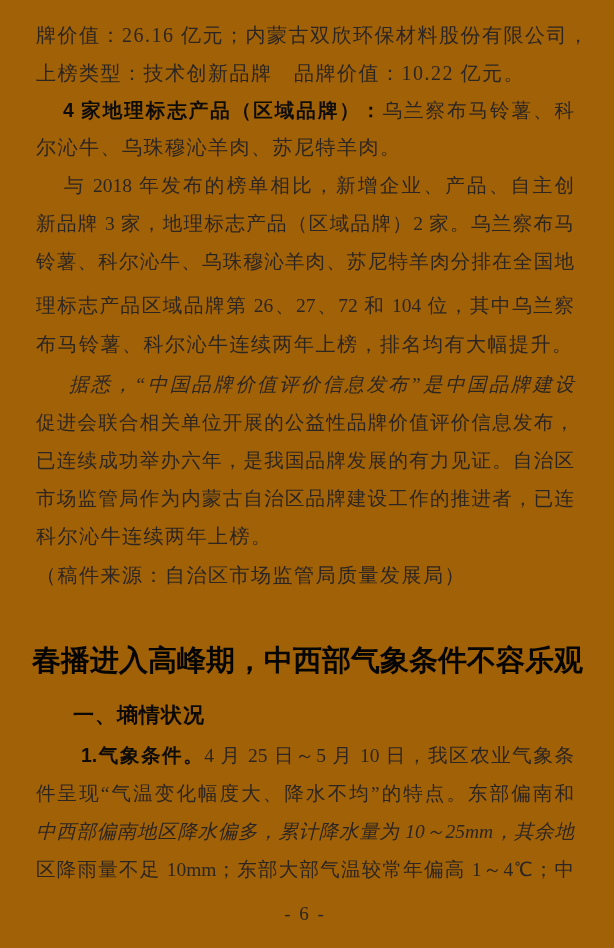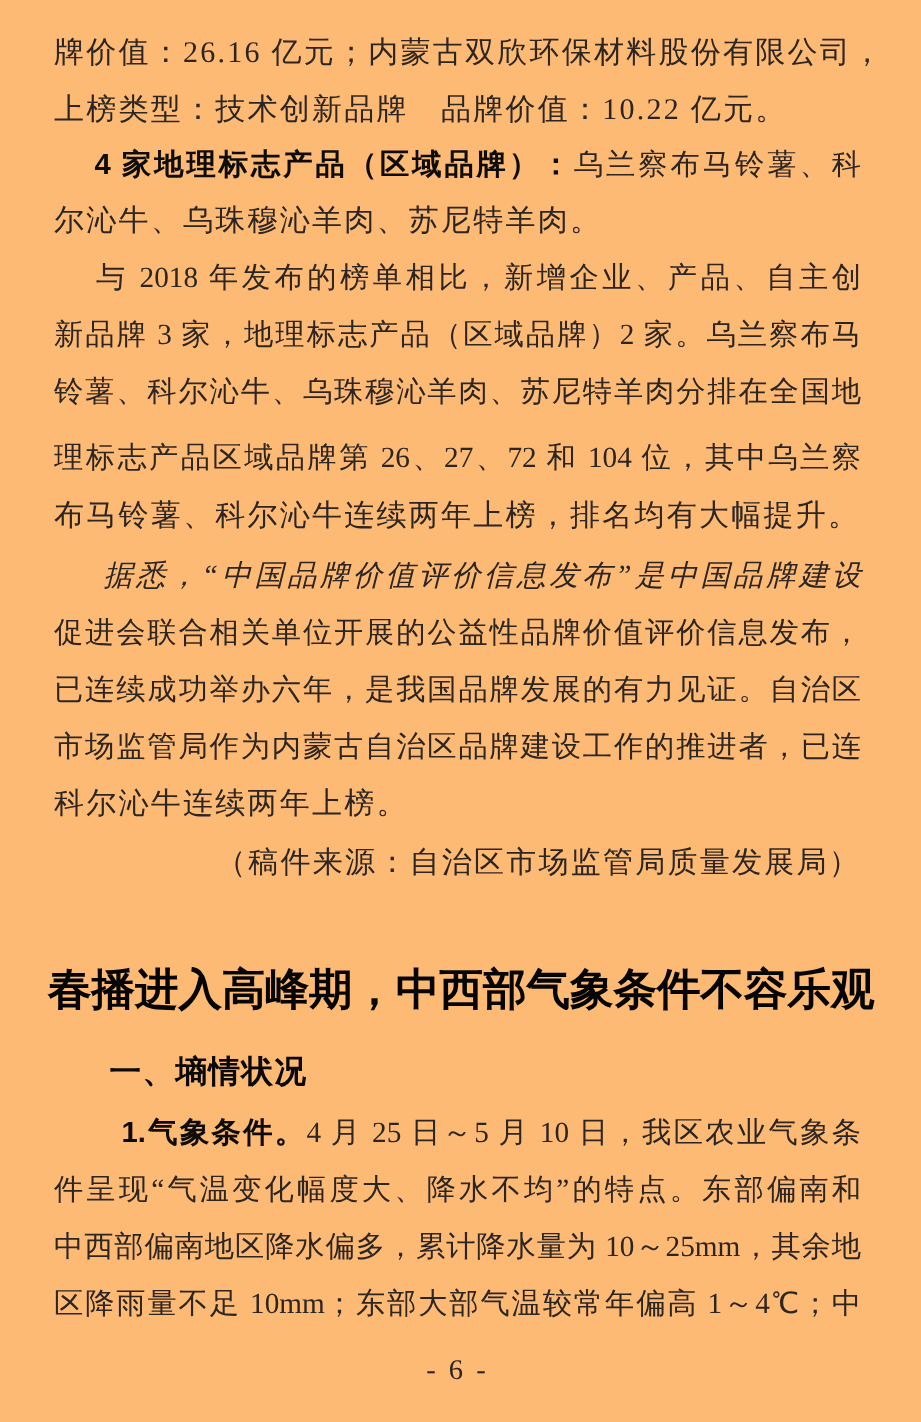--- a/index.html
+++ b/index.html
@@ -1,40 +1,40 @@
 <!DOCTYPE html>
 <html><head>
 <meta charset="utf-8">
 <style>
   html,body{margin:0;padding:0;background:#e8e8e8;}
   .page{
     position:relative;
     width:614px;height:948px;
-    background:#fdba74;
+    background:#a16207;
     overflow:hidden;
     font-family:"Liberation Serif", serif;
   }
   .tline{
     position:absolute;
     font-size:20px;
     line-height:27px;
     color:#2c2522;
     white-space:nowrap;
     letter-spacing:1.5px;
   }
   .tline.fill{
     white-space:normal;
     letter-spacing:0;
     font-size:19.5px;
     text-align:justify;
     text-align-last:justify;
     text-justify:inter-character;
   }
   .tline.al-right{
-    text-align:right;
+    text-align:left;
     white-space:nowrap;
     letter-spacing:1.5px;
   }
   .tline b{
     font-weight:700;
     color:#0e0c0a;
     font-family:"Liberation Sans", sans-serif;
     margin-top:16px;
   }
   .doc-title{
@@ -91,18 +91,18 @@
       <div class="tline al-right" style="top: 562px; left: 36px; width: 538px;"><span>（稿件来源：自治区市场监管局质量发展局）</span></div>
     </div>
 
   <div class="doc-title">春播进入高峰期，中西部气象条件不容乐观</div>
 
   <div class="section-heading">一、墒情状况</div>
 
   <div id="weather-lines">
       <div class="tline fill" style="top: 742px; left: 81px; width: 493px;"><b>1.气象条件。</b><span>4 月 25 日～5 月 10 日，我区农业气象条</span></div>
       <div class="tline fill" style="top: 780px; left: 36px; width: 538px;"><span>件呈现“气温变化幅度大、降水不均”的特点。东部偏南和</span></div>
-      <div class="tline fill" style="top: 818px; left: 36px; width: 538px;"><span>中西部偏南地区降水偏多，累计降水量为 10～25mm，其余地</span></div>
+      <div class="tline fill" style="top: 818px; left: 36px; width: 538px; font-style: italic;"><span>中西部偏南地区降水偏多，累计降水量为 10～25mm，其余地</span></div>
       <div class="tline fill" style="top: 856px; left: 36px; width: 538px;"><span>区降雨量不足 10mm；东部大部气温较常年偏高 1～4℃；中</span></div>
     </div>
 
   <div class="page-number">- 6 -</div>
 </div>
 
 </body></html>

